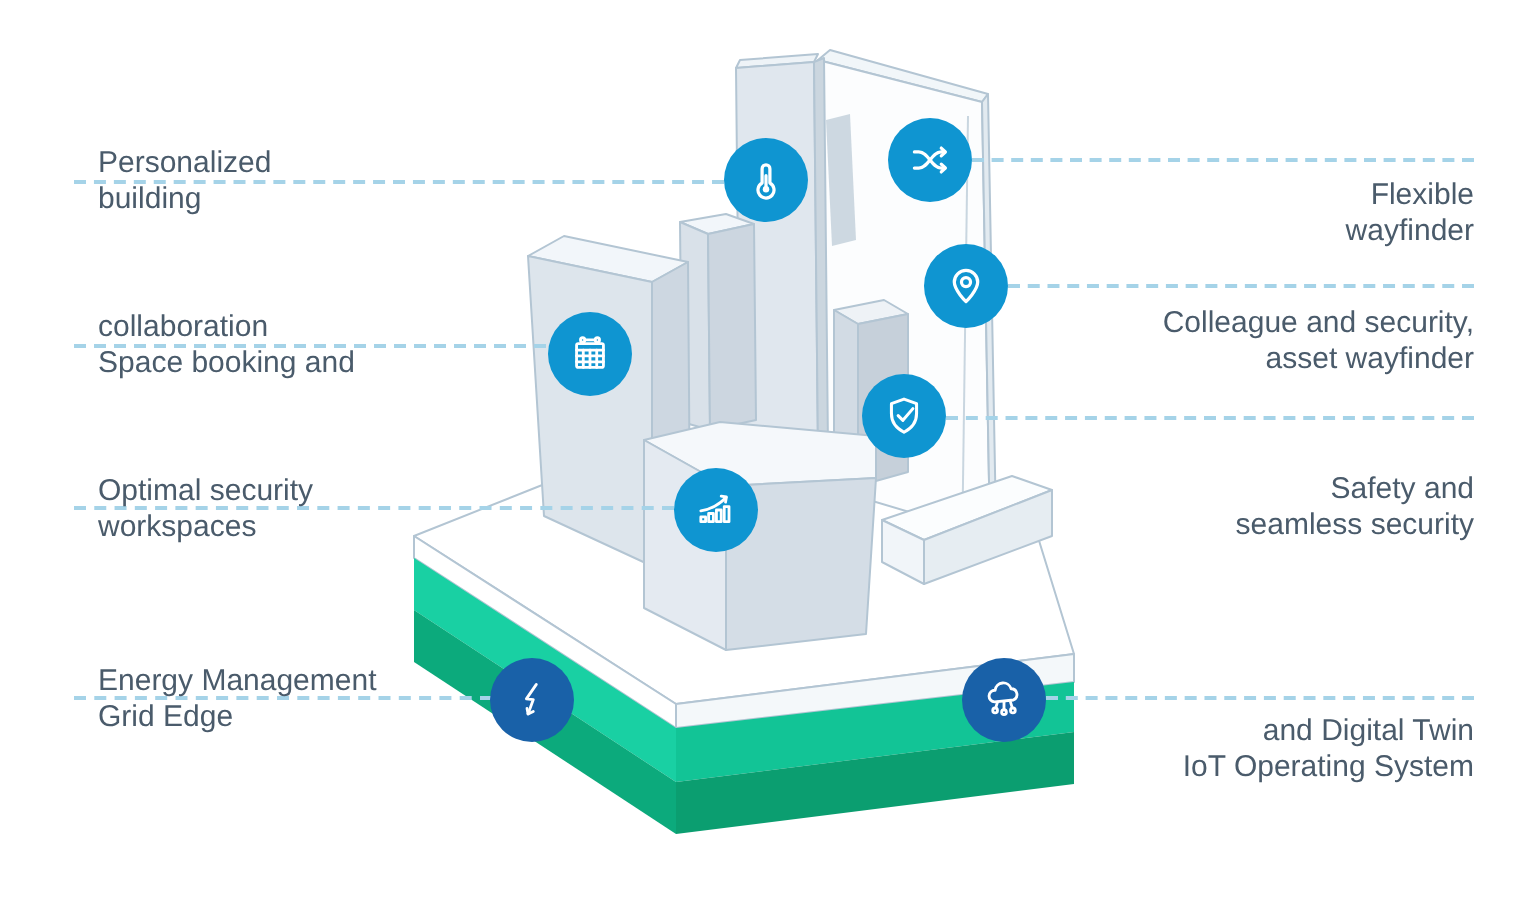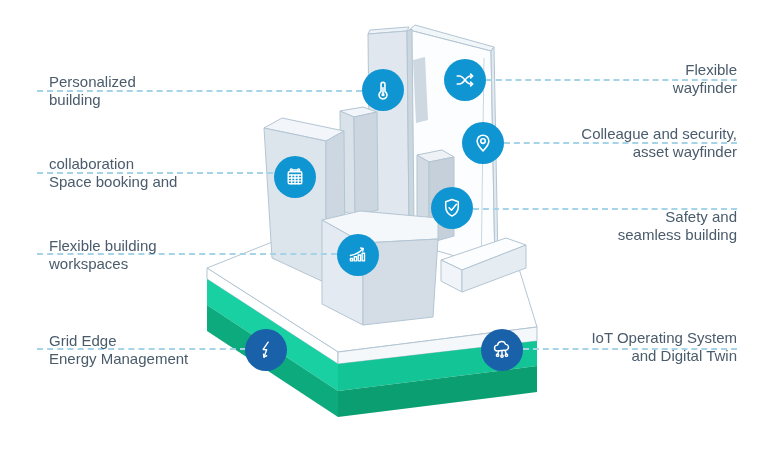--- a/index.html
+++ b/index.html
@@ -15,21 +15,21 @@
     position:absolute;width:42px;height:42px;border-radius:50%;
     display:flex;align-items:center;justify-content:center;
     transform:translate(-50%,-50%);z-index:3;background:#0f95d1;
   }
   .icon-circle svg{display:block;}
   .label{
     position:absolute;z-index:4;color:#4a5b6b;font-size:15px;line-height:18px;
     white-space:nowrap;
   }
   .label.left{left:37px;text-align:left;margin-left:12px;}
-  .label.right{right:33px;text-align:right;}
+  .label.right{right:33px;text-align:right;margin-top:28px;}
 </style>
 </head>
 <body>
 
 <div class="stage">
 
   <svg class="scene-svg" width="770" height="450" viewBox="0 0 770 450">
     <g stroke="#b3c5d3" stroke-width="1" stroke-linejoin="round">
 
       <g>
@@ -179,37 +179,37 @@
 
   <div class="label left" style="top:73px">
     <div>Personalized</div>
     <div>building</div>
   </div>
   <div class="label left" style="top:155px">
     <div>collaboration</div>
     <div>Space booking and</div>
   </div>
   <div class="label left" style="top:237px">
-    <div>Flexible building</div>
+    <div>Optimal security</div>
     <div>workspaces</div>
   </div>
   <div class="label left" style="top:332px">
+    <div>Energy Management</div>
     <div>Grid Edge</div>
-    <div>Energy Management</div>
   </div>
   <div class="label right" style="top:61px">
     <div>Flexible</div>
     <div>wayfinder</div>
   </div>
   <div class="label right" style="top:125px">
     <div>Colleague and security,</div>
     <div>asset wayfinder</div>
   </div>
   <div class="label right" style="top:208px">
     <div>Safety and</div>
-    <div>seamless building</div>
+    <div>seamless security</div>
   </div>
   <div class="label right" style="top:329px">
+    <div>and Digital Twin</div>
     <div>IoT Operating System</div>
-    <div>and Digital Twin</div>
   </div>
 
 </div>
 
 </body></html>

